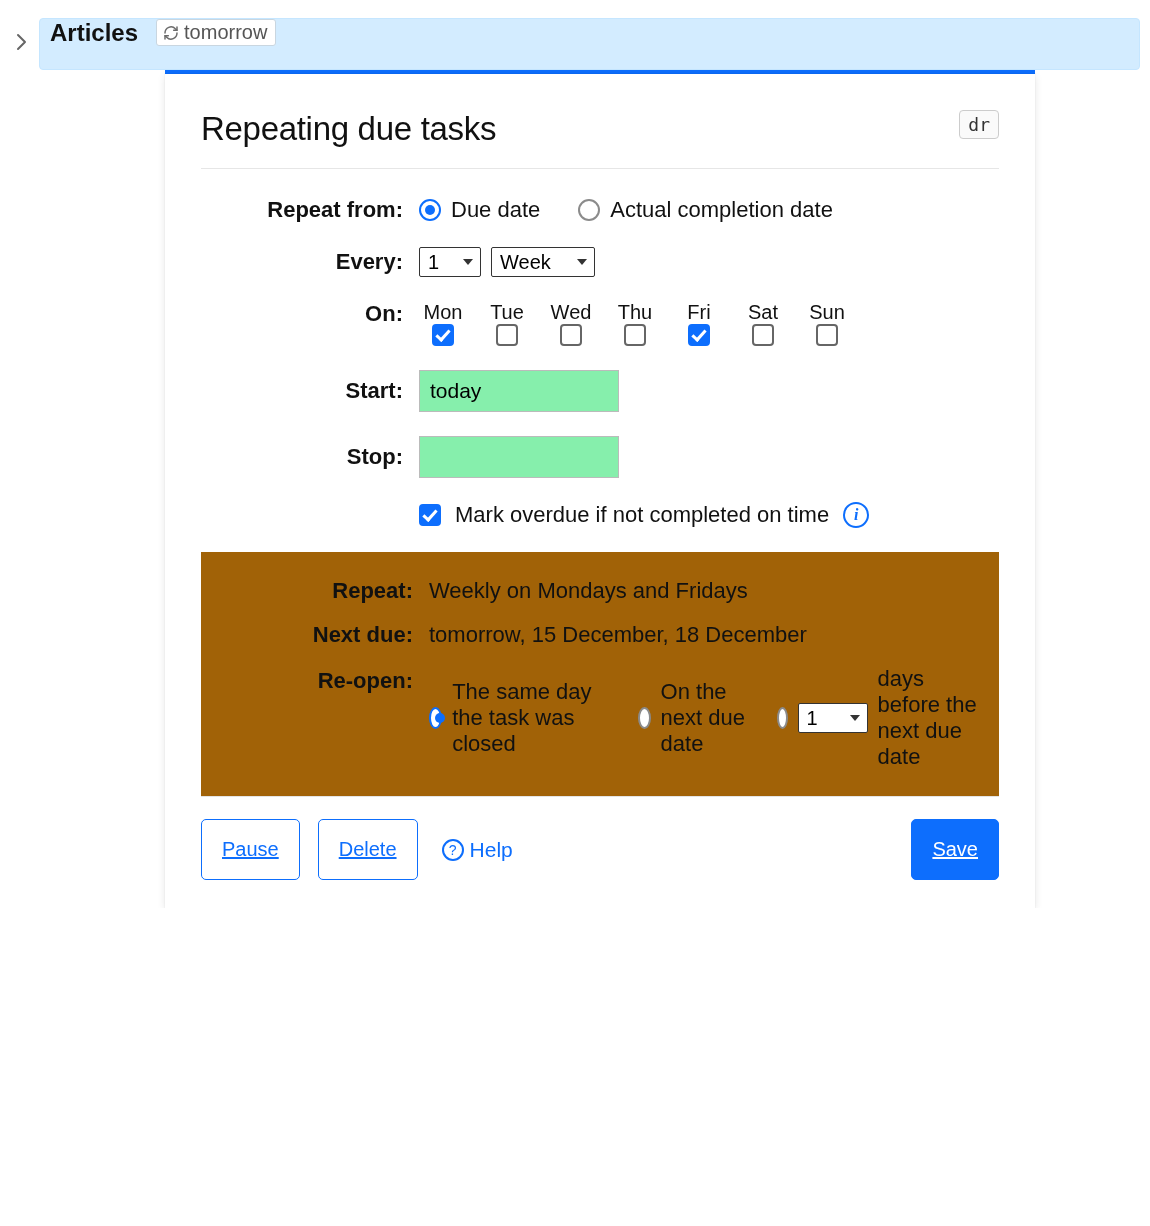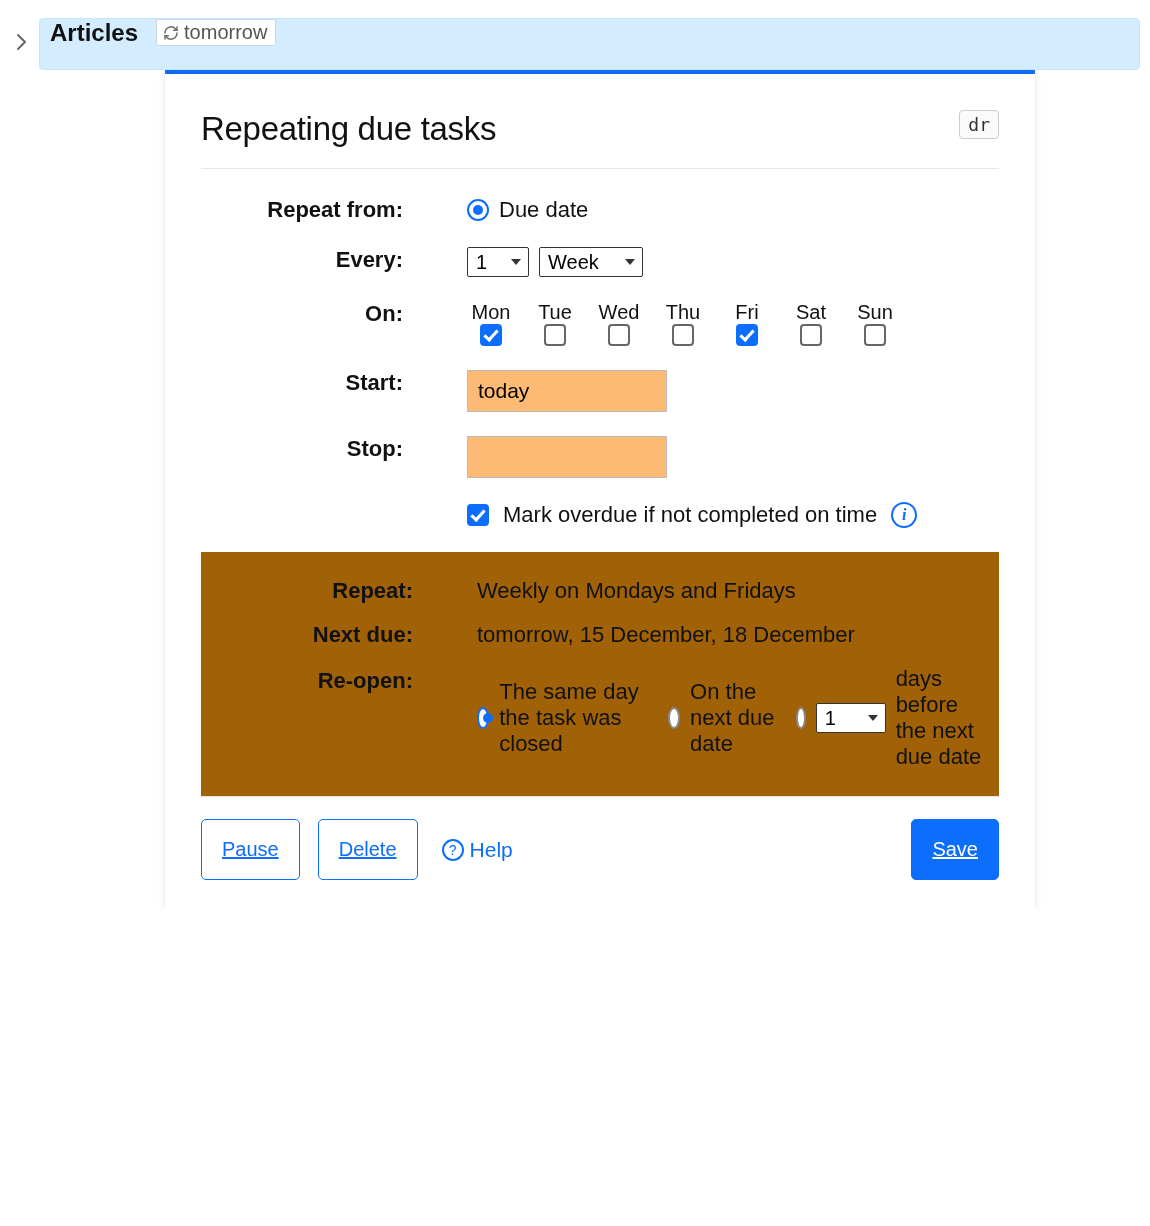--- a/index.html
+++ b/index.html
@@ -90,39 +90,39 @@
   }
 
   .hr {
     border: 0;
     border-top: 1px solid #e6e6e6;
     margin: 0 0 28px 0;
   }
 
   .form-row {
     display: flex;
+    align-items: center;
     margin-bottom: 24px;
   }
   .form-row.top { align-items: flex-start; }
   .form-label {
     width: 218px;
     min-width: 218px;
     text-align: right;
     font-weight: 700;
     font-size: 22px;
     padding-right: 16px;
   }
   .form-value {
     flex: 1;
     display: flex;
     align-items: center;
     gap: 10px;
     flex-wrap: wrap;
     font-size: 22px;
-    margin-left: 48px;
   }
 
   
   .radio-opt {
     display: inline-flex;
     align-items: center;
     gap: 10px;
     margin-right: 28px;
     cursor: pointer;
   }
@@ -206,21 +206,21 @@
     border: solid #fff;
     border-width: 0 3px 3px 0;
     transform: rotate(42deg);
   }
 
   .txt-input {
     border: 1px solid #bbb;
     font-size: 21px;
     padding: 8px 10px;
     width: 200px;
-    background: #fdba74;
+    background: #86efac;
   }
 
   .overdue-row {
     display: flex;
     align-items: center;
     gap: 14px;
   }
   .info-icon {
     width: 26px; height: 26px;
     border: 2px solid #0d6efd;
@@ -331,20 +331,24 @@
       <span class="dr-badge">dr</span>
     </div>
     <hr class="hr">
 
     <div class="form-row">
       <div class="form-label">Repeat from:</div>
       <div class="form-value">
         <label class="radio-opt">
           <span class="radio-circle checked"></span>
           <span>Due date</span>
+        </label>
+        <label class="radio-opt">
+          <span class="radio-circle"></span>
+          <span>Actual completion date</span>
         </label>
       </div>
     </div>
 
     <div class="form-row">
       <div class="form-label">Every:</div>
       <div class="form-value">
         <span class="sel-wrap">
           <select class="sel" style="width:62px">
             <option>1</option>

